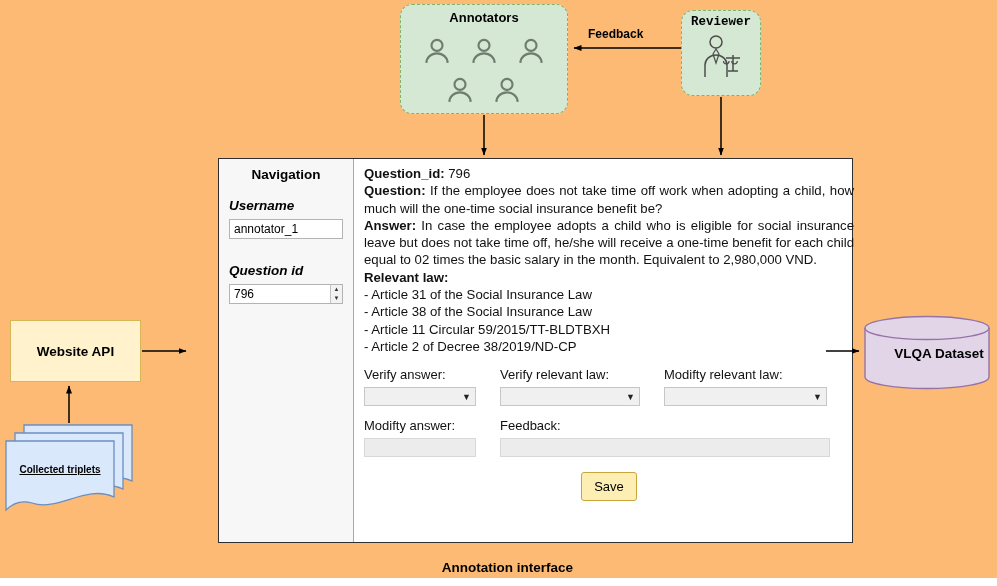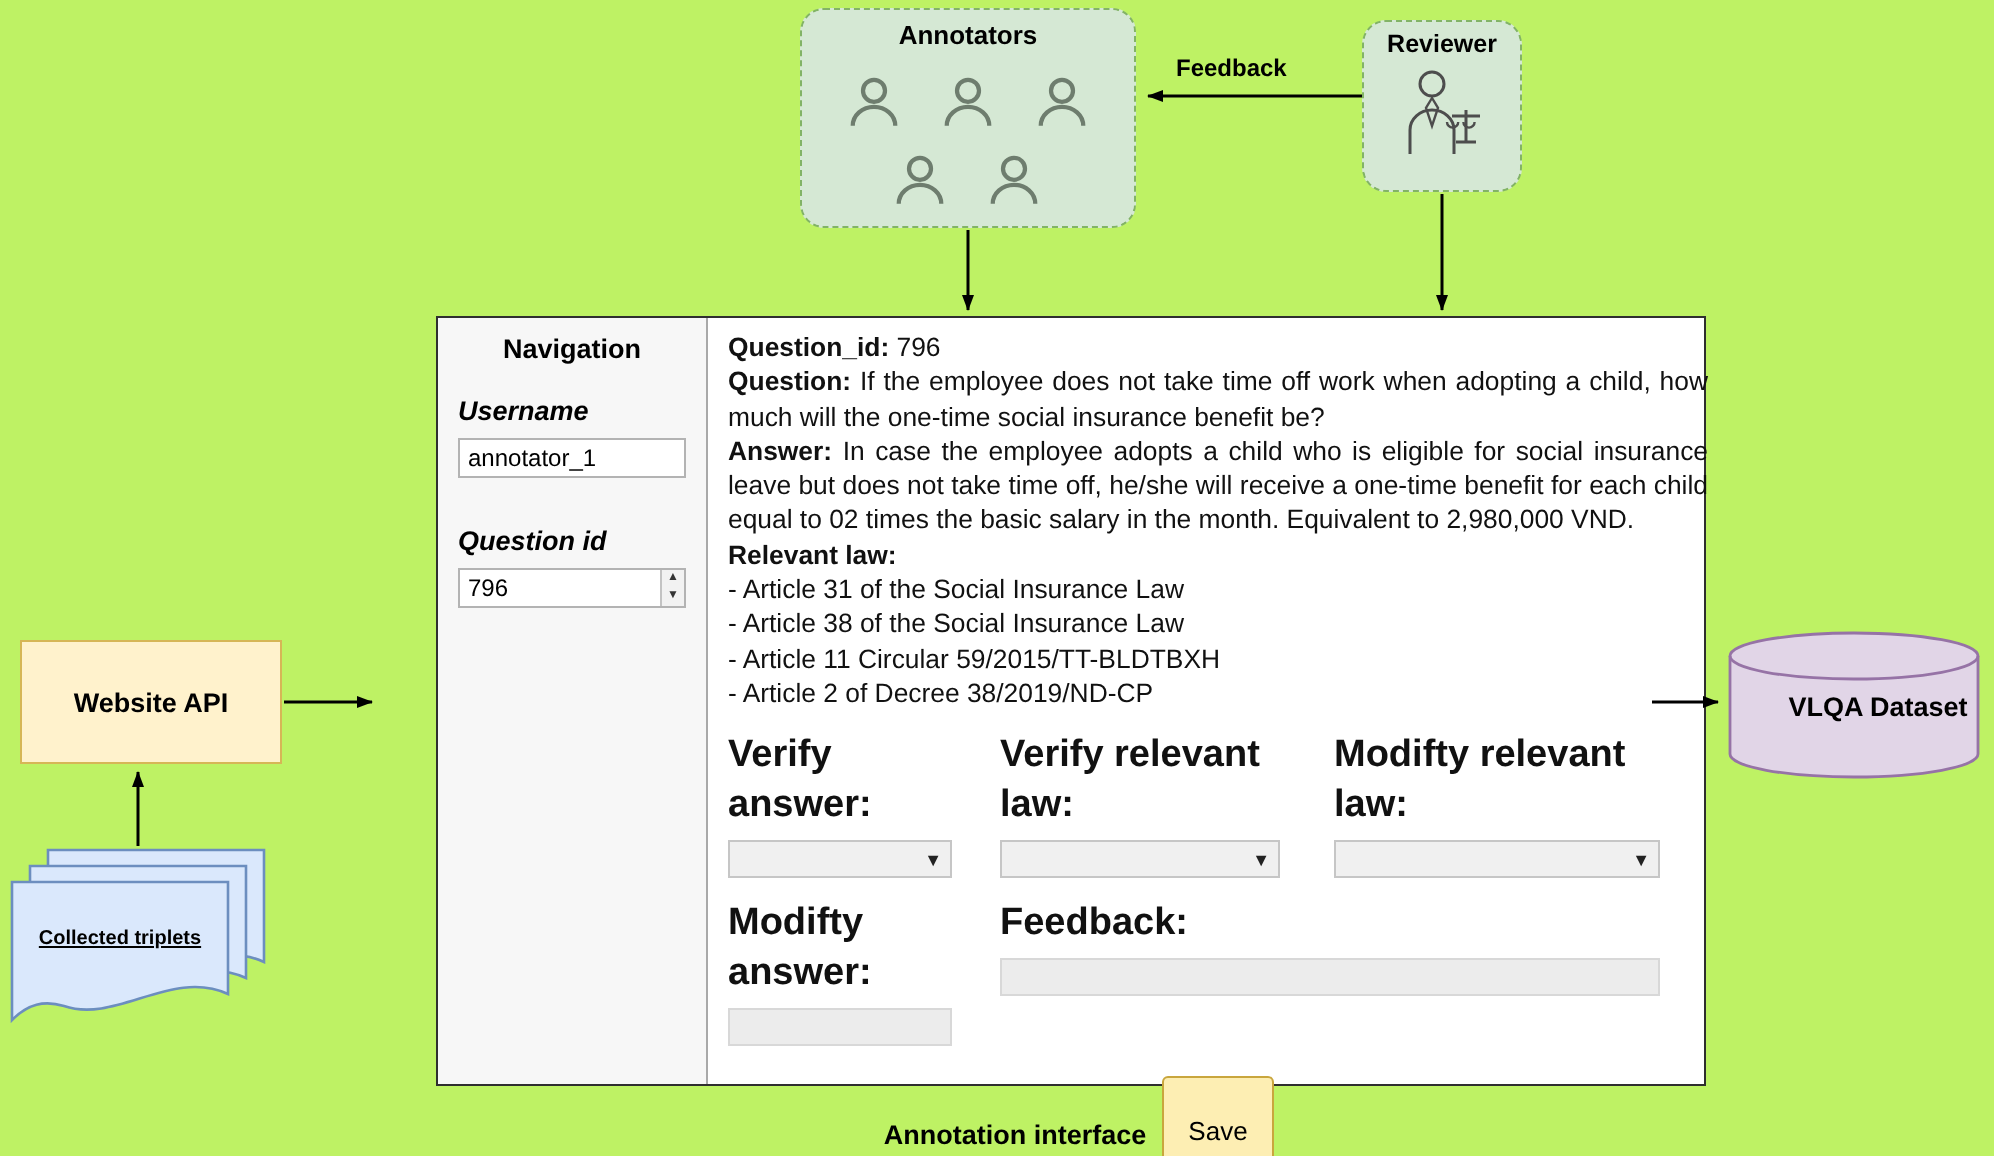--- a/index.html
+++ b/index.html
@@ -1,26 +1,26 @@
 <!DOCTYPE html>
 <html><head>
 <meta charset="utf-8">
 <style>
   * { margin:0; padding:0; box-sizing:border-box; }
   body { font-family:"Liberation Sans", sans-serif; background:#ffffff; }
-  #canvas { position:relative; width:997px; height:578px; background:#bef264; overflow:hidden; }
+  #canvas { position:relative; width:997px; height:578px; background:#fdba74; overflow:hidden; }
   .abs { position:absolute; }
 
   
   .green-box { background:#d5e8d4; border:1.6px dashed #82b366; border-radius:12px; }
   #annotators { left:400px; top:4px; width:168px; height:110px; }
   #annotators .box-title { text-align:center; font-weight:bold; font-size:13px; padding-top:5px; }
   .person { position:absolute; width:30px; height:30px; }
   #reviewer { left:681px; top:10px; width:80px; height:86px; }
-  #reviewer .box-title { text-align:center; font-weight:bold; font-size:12.5px; padding-top:4px; }
+  #reviewer .box-title { text-align:center; font-weight:bold; font-size:12.5px; padding-top:4px;font-family:Liberation Mono, monospace; }
   #reviewer .icon-wrap { display:flex; justify-content:center; margin-top:2px; }
 
   #feedback-label { left:588px; top:27px; font-weight:bold; font-size:12px; }
 
   
   #arrows { left:0; top:0; width:997px; height:586px; pointer-events:none; }
 
   
   #website-api { left:10px; top:320px; width:131px; height:62px; background:#fff2cc;
     border:1px solid #d6b656; display:flex; align-items:center; justify-content:center;
@@ -49,28 +49,28 @@
   .spinner > div { flex:1; font-size:6px; line-height:8px; text-align:center; color:#333;
     cursor:default; background:#f2f2f2; }
   .mt22 { margin-top:24px; }
 
   #content-panel { flex:1; padding:6px 10px 0 10px; font-size:13.2px; line-height:1.31; color:#111; }
   #content-panel p.just { text-align:justify; }
   .law-line { white-space:nowrap; }
 
   .form-row { display:flex; margin-top:11px; }
   .field { margin-right:24px; }
-  .field-label { font-weight:bold; font-size:19px; margin-bottom:4px; }
+  .field-label { font-weight:normal; font-size:13px; margin-bottom:4px; }
   .select-box { height:19px; background:#f0f0f0; border:1px solid #c6c6c6; position:relative; cursor:default; }
   .select-box .chev { position:absolute; right:4px; top:3px; font-size:9px; color:#222; line-height:12px; }
   .text-input-box { height:19px; background:#ececec; border:1px solid #d8d8d8; }
   .w112 { width:112px; } .w140 { width:140px; } .w163 { width:163px; } .w330 { width:330px; }
 
   .save-row { text-align:center; margin-top:15px; }
-  #save-button { font-family:"Liberation Sans", sans-serif; font-size:13px; padding:19px 12px;
+  #save-button { font-family:"Liberation Sans", sans-serif; font-size:13px; padding:6px 12px;
     background:#fdeeb3; border:1px solid #c9a63d; border-radius:3px; cursor:pointer; }
 
   #caption { left:190px; top:560px; width:635px; text-align:center; font-weight:bold; font-size:13.5px; }
 </style>
 </head>
 <body>
 
 <div id="canvas">
 
   <div id="annotators" class="abs green-box">

